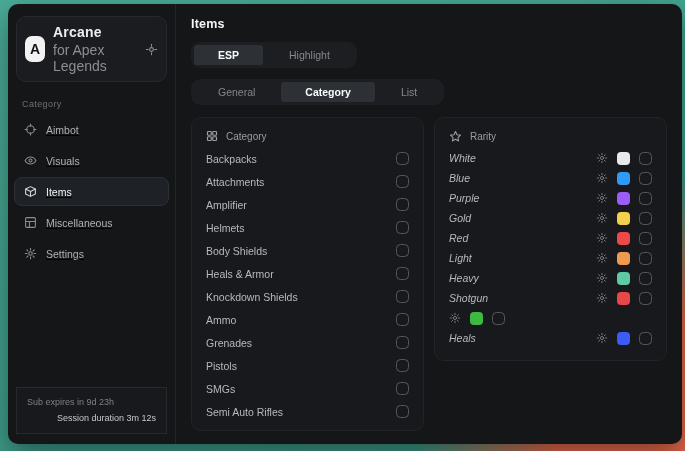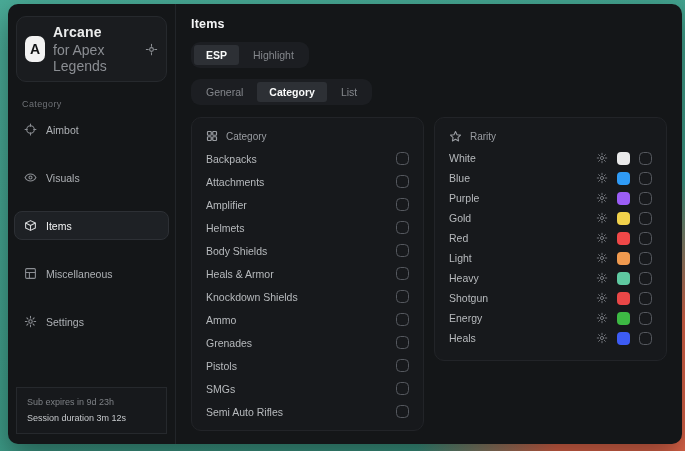--- a/index.html
+++ b/index.html
@@ -20,48 +20,48 @@
   .sb-header {
     margin:6px 8px 4px; padding:7px 8px; display:flex; align-items:center; gap:8px;
     background:#1a1c1f; border:1px solid #26292d; border-radius:10px;
   }
   .logo { width:26px; height:26px; background:#f2f2f2; color:#131416; border-radius:7px;
     display:flex; align-items:center; justify-content:center; font-weight:bold; font-size:14px; }
   .sb-title { font-size:14px; font-weight:bold; color:#eceded; letter-spacing:.2px; }
   .sb-sub { font-size:14px; color:#8b8e93; margin-top:2px; }
   .sb-gear { margin-left:auto; color:#8b8e93; display:flex; cursor:pointer; }
   .section-label { margin:13px 14px 4px; font-size:9px; color:#6e7176; letter-spacing:.4px; }
-  .nav { display:flex; flex-direction:column; gap:19px; padding:2px 6px; }
+  .nav { display:flex; flex-direction:column; gap:2px; padding:2px 6px;text-decoration:underline; }
   .nav-item {
     display:flex; align-items:center; gap:9px; padding:7px 9px; border-radius:8px;
     font-size:10.5px; color:#aeb1b5; border:1px solid transparent; cursor:pointer;
   }
   .nav-item .ic { display:flex; color:#8b8e93; }
   .nav-item.active { background:#1e2125; border-color:#2d3035; color:#f2f3f4; }
   .nav-item.active .ic { color:#d6d8da; }
   .sub-box {
     margin:auto 8px 0; padding:7px 10px; border:1px solid #26292d; border-radius:0;
     font-size:9px; line-height:1.7; background:#17191c;
   }
   .sub-line1 { color:#7d8085; }
-  .sub-line2 { color:#c6c9cc; }
+  .sub-line2 { color:#c6c9cc;text-align:right; }
   
   .main { flex:1; padding:13px 15px; display:flex; flex-direction:column; overflow:hidden; }
   .page-title { font-size:12.5px; font-weight:bold; color:#f4f5f6; letter-spacing:.2px; }
   .tabs { display:inline-flex; align-self:flex-start; background:#1c1e22; border-radius:9px; padding:3px; gap:2px; margin-top:11px; }
-  .tab { padding:4px 12px; border-radius:3px; font-size:10.5px; color:#84878c; cursor:pointer; white-space:nowrap; }
+  .tab { padding:4px 24px; border-radius:3px; font-size:10.5px; color:#84878c; cursor:pointer; white-space:nowrap; }
   .tab.active { background:#2d3035; color:#fafbfb; font-weight:bold; }
   .panels { display:flex; gap:10px; margin-top:12px; align-items:flex-start; flex:1; min-height:0; }
   .panel { flex:1; background:#17191c; border:1px solid #222428; border-radius:10px; padding:9px 14px 12px; }
   .panel-header { display:flex; align-items:center; gap:8px; color:#9a9da2; font-size:10px; padding:3px 0 5px; }
   .panel-header .ic { display:flex; color:#9a9da2; }
   .row { display:flex; align-items:center; font-size:10.5px; color:#b7babd; }
   .cat-row { justify-content:space-between; padding:5px 0; }
   .rar-row { gap:9px; padding:3.5px 0; }
-  .rar-label { flex:1; }
+  .rar-label { flex:1;font-style:italic; }
   .checkbox { width:13px; height:13px; border:1.5px solid #55585e; border-radius:4.5px; flex:none; cursor:pointer; }
   .swatch { width:13px; height:13px; border-radius:4px; flex:none; cursor:pointer; }
   .gear-btn { display:flex; color:#74777c; cursor:pointer; }
   svg { display:block; }
 </style>
 </head>
 <body>
 
 <div class="window">
 
@@ -306,21 +306,20 @@
     <span class="gear-btn">
       <svg width="12" height="12" viewBox="0 0 24 24" fill="none" stroke="currentColor" stroke-width="2" stroke-linecap="round">
         <circle cx="12" cy="12" r="3.2"></circle>
         <path d="M12 2.5v3M12 18.5v3M2.5 12h3M18.5 12h3M5.3 5.3l2.1 2.1M16.6 16.6l2.1 2.1M18.7 5.3l-2.1 2.1M7.4 16.6l-2.1 2.1"></path>
       </svg>
     </span>
     <span class="swatch" style="background: rgb(233, 71, 71);"></span>
     <span class="checkbox"></span>
   </div>
             <div class="row rar-row">
-    <span class="rar-label">Energy</span>
     <span class="gear-btn">
       <svg width="12" height="12" viewBox="0 0 24 24" fill="none" stroke="currentColor" stroke-width="2" stroke-linecap="round">
         <circle cx="12" cy="12" r="3.2"></circle>
         <path d="M12 2.5v3M12 18.5v3M2.5 12h3M18.5 12h3M5.3 5.3l2.1 2.1M16.6 16.6l2.1 2.1M18.7 5.3l-2.1 2.1M7.4 16.6l-2.1 2.1"></path>
       </svg>
     </span>
     <span class="swatch" style="background: rgb(61, 185, 68);"></span>
     <span class="checkbox"></span>
   </div>
             <div class="row rar-row">

